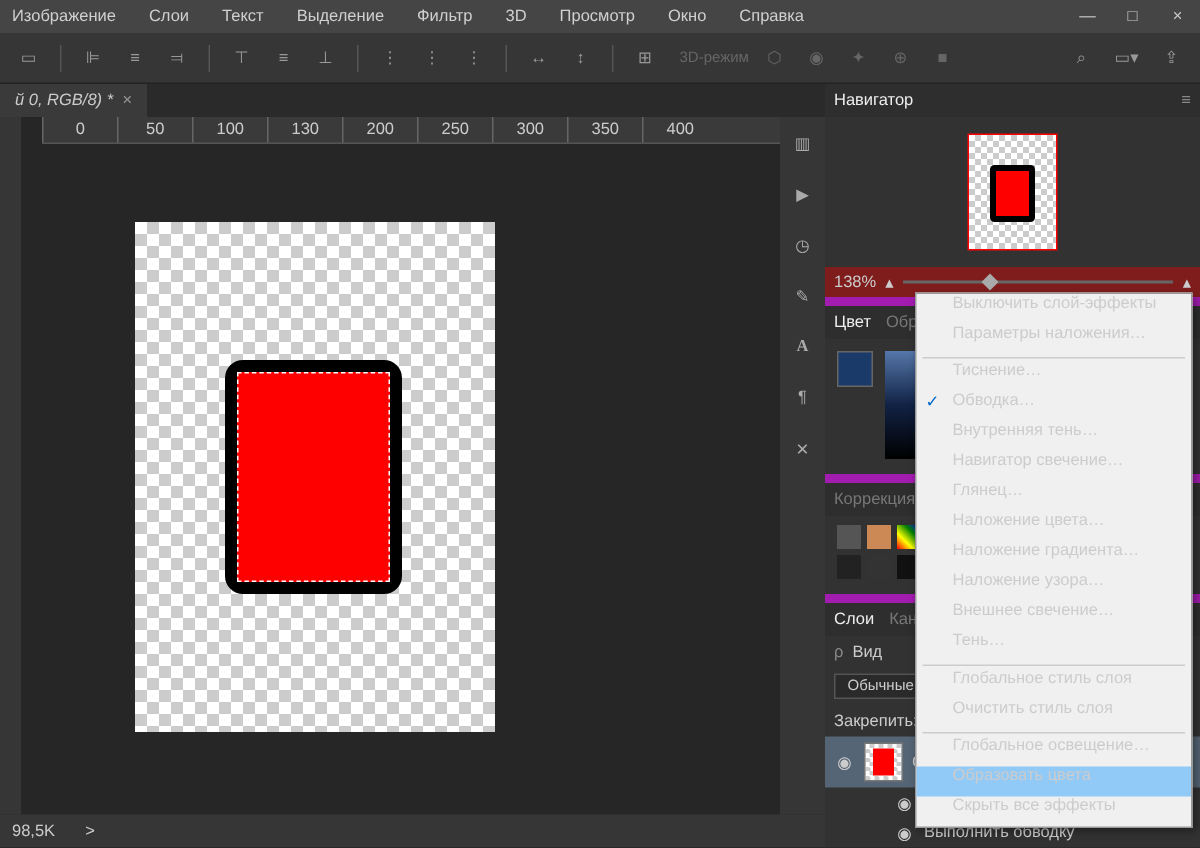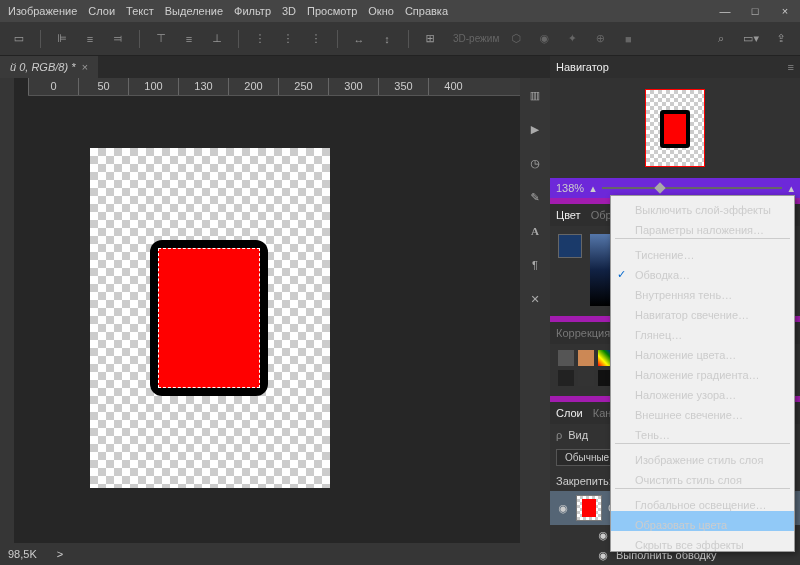--- a/index.html
+++ b/index.html
@@ -1,17 +1,17 @@
 <!DOCTYPE html>
 <html><head>
 <meta charset="utf-8">
 <style>
 *{margin:0;padding:0;box-sizing:border-box;font-family:Tahoma,Arial,sans-serif;font-size:11px;color:#ccc;user-select:none}
 body{background:#262626;width:800px;height:565px;overflow:hidden;position:relative}
-.menubar{height:22px;background:#454545;display:flex;align-items:center;padding:0 8px;gap:11px}
+.menubar{height:22px;background:#454545;display:flex;align-items:center;padding:0 8px;gap:22px}
 .menubar span{color:#d0d0d0;cursor:pointer}
 .winctrl{position:absolute;right:0;top:0;height:22px;display:flex}
 .winctrl div{width:30px;height:22px;display:flex;align-items:center;justify-content:center;color:#ccc}
 .toolbar{height:34px;background:#363636;display:flex;align-items:center;padding:0 8px;gap:6px;border-bottom:1px solid #222}
 .toolbar .tb-btn{width:22px;height:22px;display:flex;align-items:center;justify-content:center;color:#999}
 .toolbar .sep{width:1px;height:18px;background:#555;margin:0 4px}
 .toolbar .right{margin-left:auto;display:flex;gap:8px}
 .tabbar{height:22px;background:#2a2a2a;display:flex;align-items:center}
 .tab{background:#3a3a3a;height:22px;padding:0 10px;display:flex;align-items:center;gap:6px;font-size:10px;font-style:italic}
 .tab .x{color:#999}
@@ -31,42 +31,42 @@
 .panel{border-bottom:6px solid #a21caf}
 .panel-tabs{height:22px;background:#2e2e2e;display:flex;align-items:center;padding:0 6px;gap:10px;font-size:10px}
 .panel-tabs .active{color:#eee}
 .panel-tabs .inactive{color:#777}
 .panel-tabs .menu{margin-left:auto;color:#888}
 .navigator-body{height:100px;background:#323232;display:flex;align-items:center;justify-content:center}
 .nav-thumb{width:60px;height:78px;border:1px solid red;position:relative}
 .nav-thumb .chk{background-image:repeating-conic-gradient(#ccc 0 25%,#fff 0 50%);background-size:8px 8px;width:100%;height:100%;position:relative}
 .nav-thumb .mini{position:absolute;left:14px;top:20px;width:30px;height:38px;background:#000;border-radius:3px;display:flex;align-items:center;justify-content:center}
 .nav-thumb .mini div{width:22px;height:30px;background:red}
-.zoom-row{height:20px;background:#6d28d9;display:flex;align-items:center;padding:0 6px;gap:6px;font-size:10px}
+.zoom-row{height:20px;background:#7f1d1d;display:flex;align-items:center;padding:0 6px;gap:6px;font-size:10px}
 .zoom-slider{flex:1;height:2px;background:#666;position:relative}
 .zoom-slider::after{content:'';position:absolute;left:30%;top:-3px;width:8px;height:8px;background:#aaa;transform:rotate(45deg)}
 .color-body{height:90px;background:#323232;display:flex;padding:8px;gap:8px}
 .color-swatch{width:24px;height:24px;background:#1a3a6a;border:1px solid #666}
 .color-picker{flex:1;height:72px;background:linear-gradient(to bottom,#5577aa,#112244,#000)}
 .swatches-body{padding:6px 8px;background:#323232}
 .swatch-row{display:flex;gap:4px;margin-bottom:4px}
 .sw{width:16px;height:16px}
 .layers-body{flex:1;background:#323232;display:flex;flex-direction:column;overflow:hidden}
 .layers-ctrl{padding:4px 6px;font-size:10px;display:flex;align-items:center;gap:6px}
 .layers-ctrl select{background:#2a2a2a;border:1px solid #555;color:#ccc;font-size:10px;padding:1px 4px}
 .layer-row{height:34px;display:flex;align-items:center;padding:0 6px;gap:6px;background:#3f3f3f}
 .layer-row.sel{background:#556575}
 .layer-thumb{width:26px;height:26px;background:#fff;border:1px solid #777;position:relative}
 .layer-thumb .chk2{background-image:repeating-conic-gradient(#ccc 0 25%,#fff 0 50%);background-size:6px 6px;width:100%;height:100%}
 .layer-thumb .rd{position:absolute;left:5px;top:3px;width:14px;height:18px;background:red}
 .eye{width:14px;text-align:center;color:#ccc}
 .fx-row{height:20px;display:flex;align-items:center;padding-left:46px;font-size:10px;gap:6px}
 .bottom-icons{height:26px;background:#2e2e2e;border-top:1px solid #222;display:flex;align-items:center;justify-content:flex-end;padding:0 6px;gap:10px;color:#aaa}
 .ctx-menu{position:absolute;right:5px;top:195px;width:185px;background:#f0f0f0;border:1px solid #999;box-shadow:2px 2px 6px rgba(0,0,0,.4);z-index:100}
-.ctx-menu .mi{height:20px;padding:0 10px 0 24px;display:flex;align-items:flex-end;color:#000;font-size:11px;position:relative}
+.ctx-menu .mi{height:20px;padding:0 10px 0 24px;display:flex;align-items:flex-start;color:#000;font-size:11px;position:relative}
 .ctx-menu .mi.sel{background:#91c9f7}
 .ctx-menu .mi.dis{color:#999}
 .ctx-menu .msep{height:1px;background:#ccc;margin:2px 4px}
 .ctx-menu .chk{position:absolute;left:6px;color:#0066cc}
 </style>
 </head>
 <body>
 
 <div class="menubar">
   <span>Изображение</span>
@@ -300,21 +300,21 @@
       <span>Наложение узора…</span>
     </div>
     <div class="mi">
       <span>Внешнее свечение…</span>
     </div>
     <div class="mi">
       <span>Тень…</span>
     </div>
     <div class="msep"></div>
     <div class="mi">
-      <span>Изображение стиль слоя</span>
+      <span>Глобальное стиль слоя</span>
     </div>
     <div class="mi">
       <span>Очистить стиль слоя</span>
     </div>
     <div class="msep"></div>
     <div class="mi">
       <span>Глобальное освещение…</span>
     </div>
     <div class="mi sel">
       <span>Образовать цвета</span>

